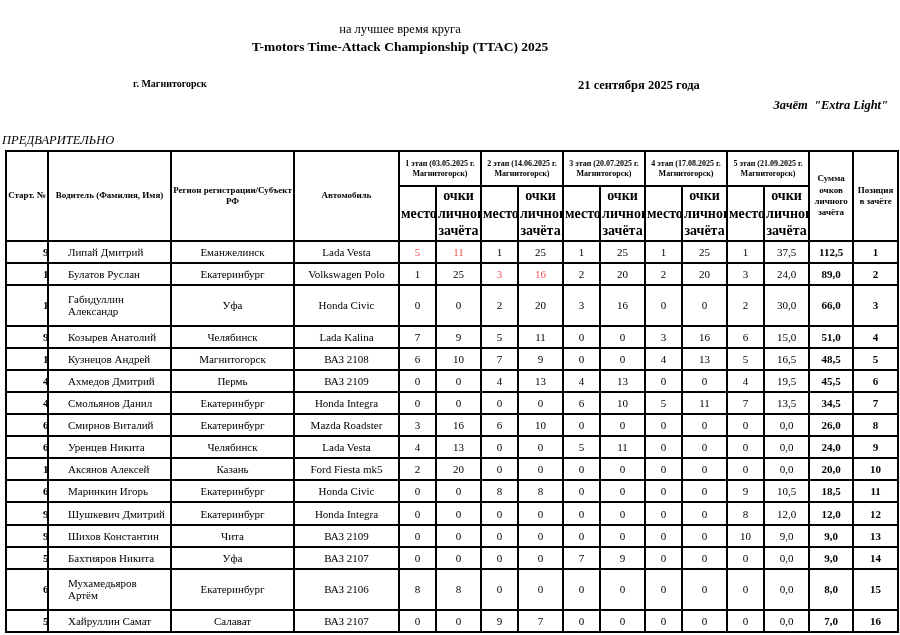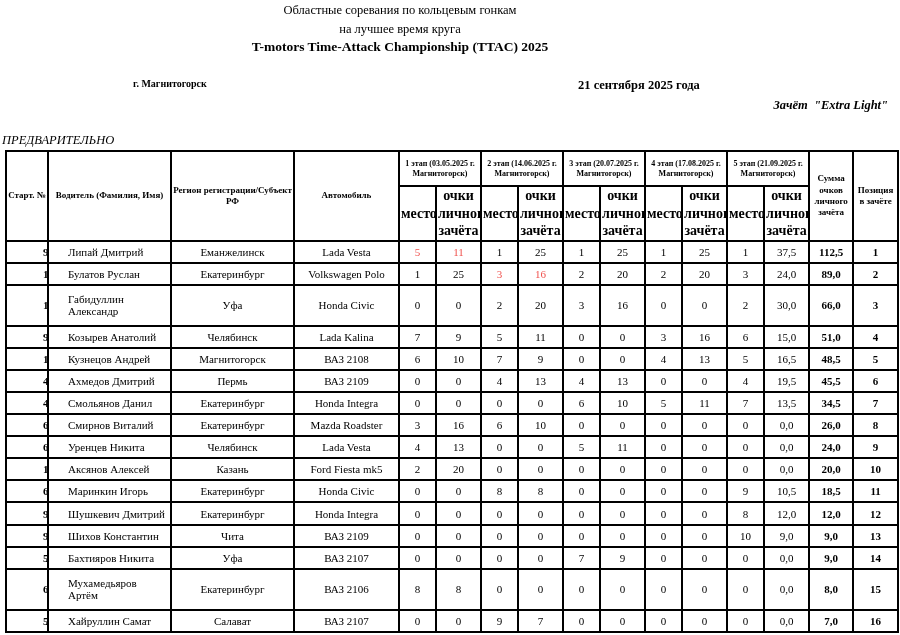--- a/index.html
+++ b/index.html
@@ -39,21 +39,20 @@
   .results td.driver { text-align:left; padding-left:19px; }
   .results td.sum { font-weight:bold; }
   .results td.pos { font-weight:bold; }
   .results td.red { color:var(--red,#f0524e); }
 </style>
 </head>
 <body>
 
 <div class="page">
 
-  <div class="abs center800 hline1">Областные соревания по кольцевым гонкам</div>
   <div class="abs center800 hline2">на лучшее время круга</div>
   <div class="abs center800 hline3">T-motors Time-Attack Championship (TTAC) 2025</div>
 
   <div class="abs city">г. Магнитогорск</div>
   <div class="abs date">21 сентября 2025 года</div>
   <div class="abs klass">Зачёт  "Extra Light"</div>
   <div class="abs prelim">ПРЕДВАРИТЕЛЬНО</div>
 
   <table class="results">
     <colgroup>

